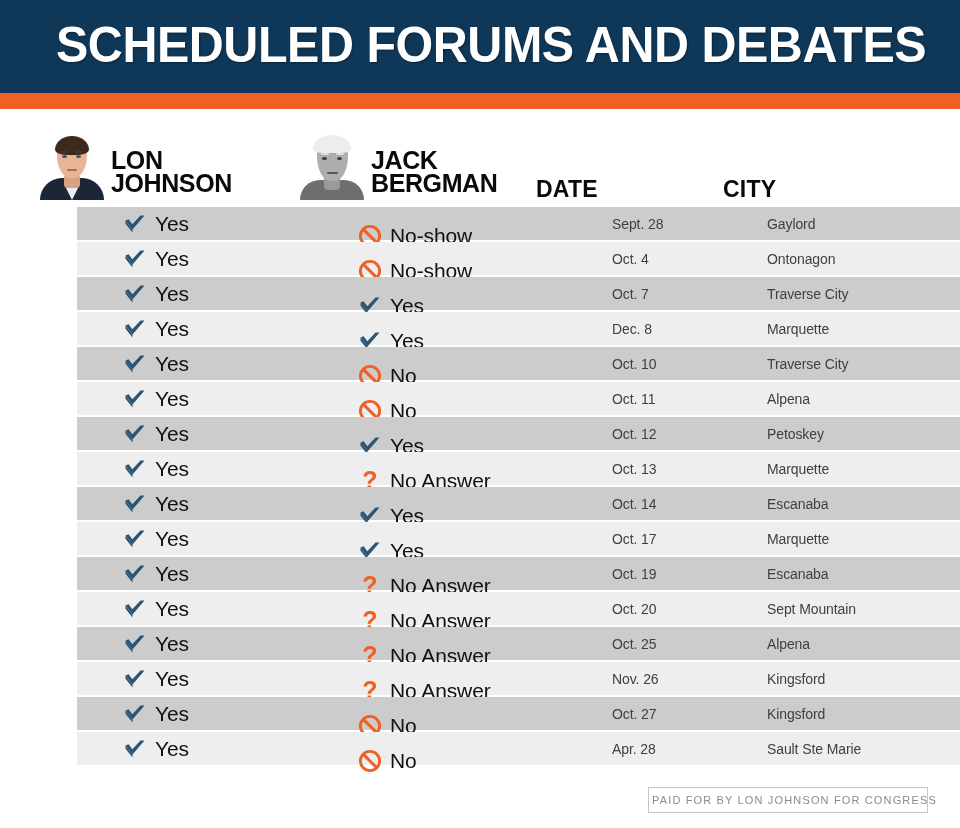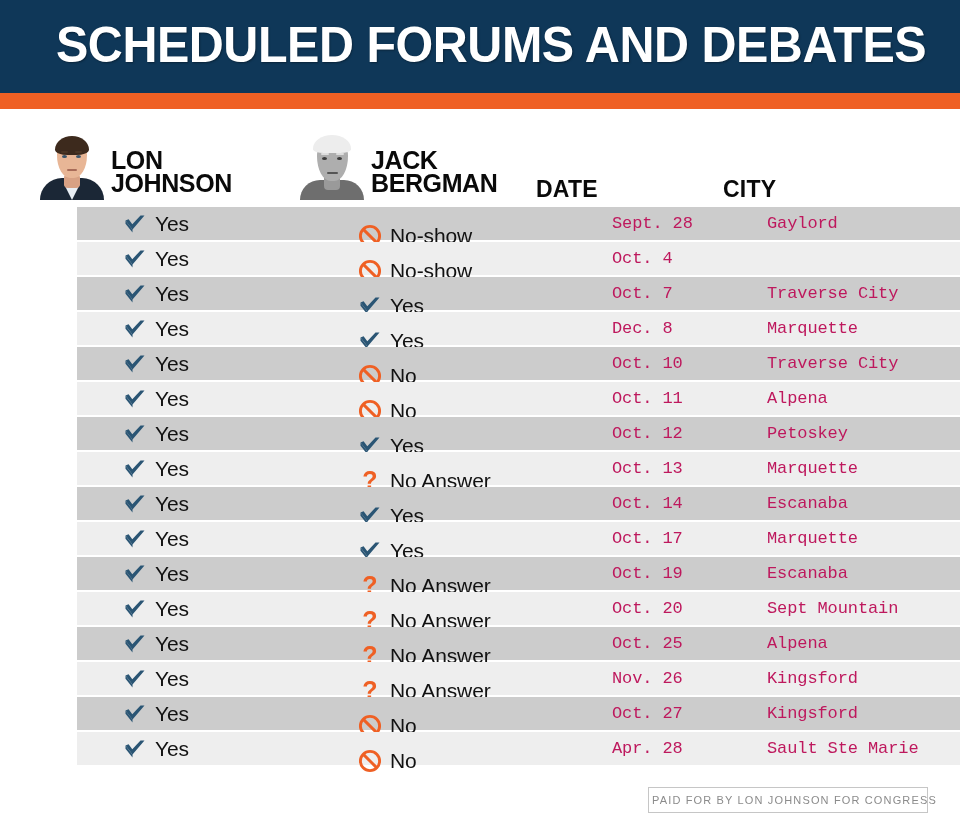--- a/index.html
+++ b/index.html
@@ -225,24 +225,23 @@
     justify-content: center;
     flex: 0 0 auto;
     margin-right: 7px;
   }
   .status-label {
     font-size: 21px;
     color: #111111;
     letter-spacing: -0.1px;
   }
   .cell-date .txt, .cell-city .txt {
-    font-size: 17px;
-    color: #be185d;
+    font-size: 14px;
+    color: #404040;
     letter-spacing: -0.1px;
-    font-family: Liberation Mono, monospace;
   }
 
   .q-mark {
     font-size: 25px;
     font-weight: bold;
     color: #ef6024;
     line-height: 1;
   }
 
   
@@ -355,20 +354,23 @@
           <svg width="24" height="24" viewBox="0 0 24 24">
             <circle cx="12" cy="12" r="9.6" fill="none" stroke="#ef6024" stroke-width="2.9"></circle>
             <line x1="5.6" y1="5.6" x2="18.4" y2="18.4" stroke="#ef6024" stroke-width="2.9"></line>
           </svg>
         </span>
         <span class="status-label">No-show</span>
       </div>
       <div class="cell cell-date">
         <span class="txt">Oct. 4</span>
       </div>
+      <div class="cell cell-city">
+        <span class="txt">Ontonagon</span>
+      </div>
     </div>
     <div class="row odd">
       <div class="cell cell-johnson">
         <span class="status-icon">
           <svg width="24" height="20" viewBox="0 0 24 20">
             <path d="M2.5 6.5 L9.5 15.5 L21.5 1.5 L17.5 1.5 L9.3 10.2 L5.6 5.2 Z" fill="#2a5574"></path>
             <path d="M2.5 6.5 L9.5 15.5 L9.5 18.5 L2.5 9.8 Z" fill="#2a5574"></path>
           </svg>
         </span>
         <span class="status-label">Yes</span>

